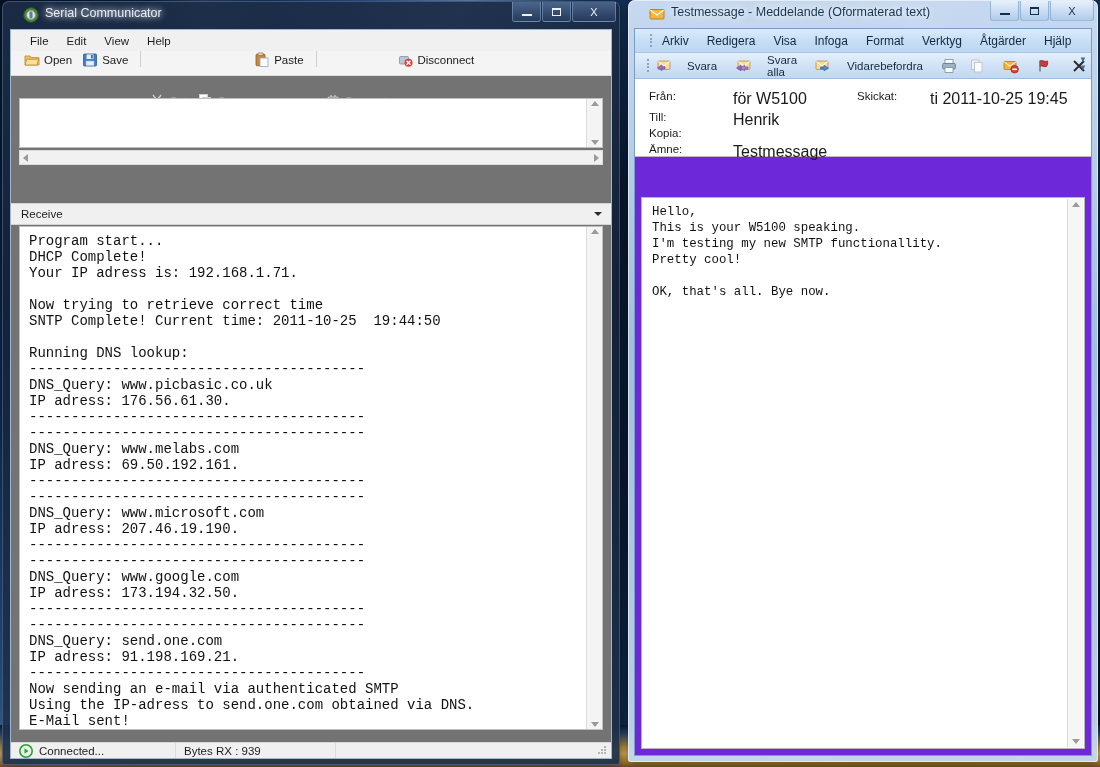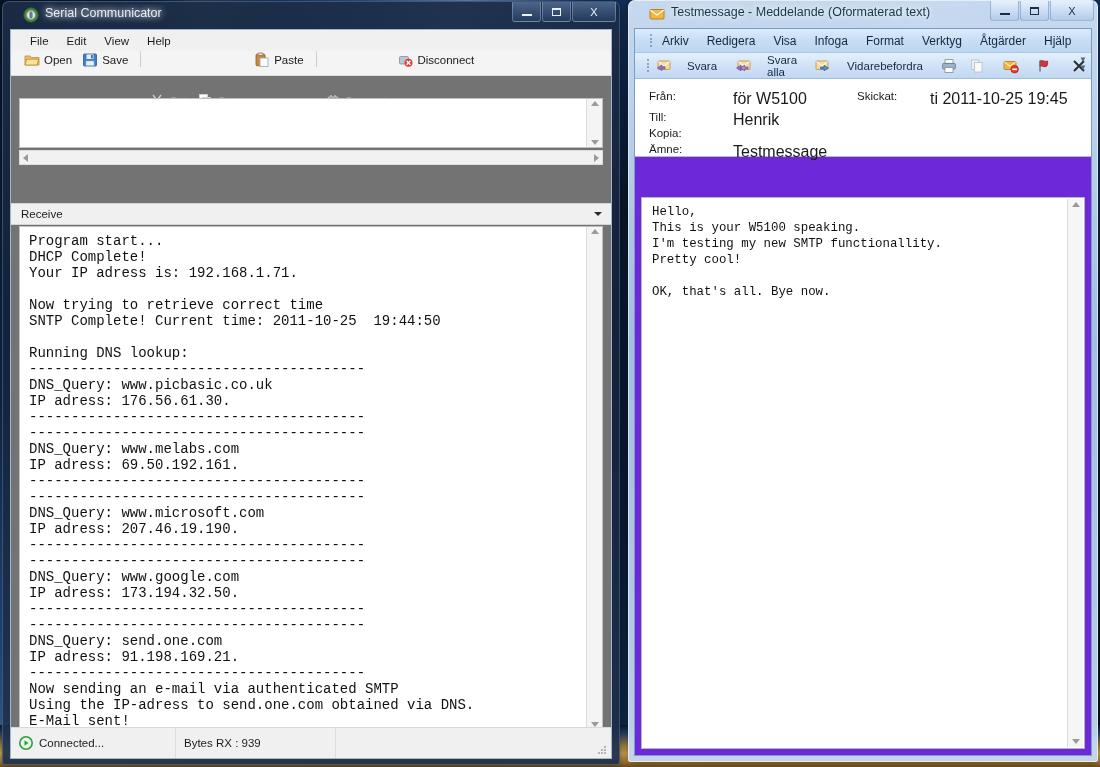--- a/index.html
+++ b/index.html
@@ -102,21 +102,21 @@
   #transmit-hscroll{ position:absolute; left:8px; right:8px; top:52px; height:15px;
       background:#f1f1f1; border:1px solid #dcdcdc; display:flex; justify-content:space-between; align-items:center; padding:0 3px;}
 
   #receive-text{
     position:absolute; inset:0 17px 0 0;
     font-family:"Liberation Mono", monospace; font-size:14px; line-height:16px;
     color:#111; white-space:pre; padding:6px 0 0 9px; overflow:hidden;
   }
 
   .statusbar{
-    position:absolute; left:0; right:0; bottom:0; height:31px;
+    position:absolute; left:0; right:0; bottom:0; height:16px;
     background:#f0f0f0; border-top:1px solid #d8d8d8; display:flex; align-items:center; font-size:11.5px; color:#1c1c1c;
   }
   .sb-cell{ height:100%; display:flex; align-items:center; padding-left:8px; border-right:1px solid #dcdcdc; }
   .sb-grip{ position:absolute; right:3px; bottom:2px; width:12px; height:12px; }
 
   
   #win-mail{ left:628px; top:0px; width:470px; height:762px; }
   #mail-frame{
     position:absolute; inset:0; border-radius:7px 7px 3px 3px;
     background:linear-gradient(180deg, rgba(206,224,246,.96) 0%, rgba(168,197,232,.96) 45%, rgba(196,216,240,.95) 100%);

